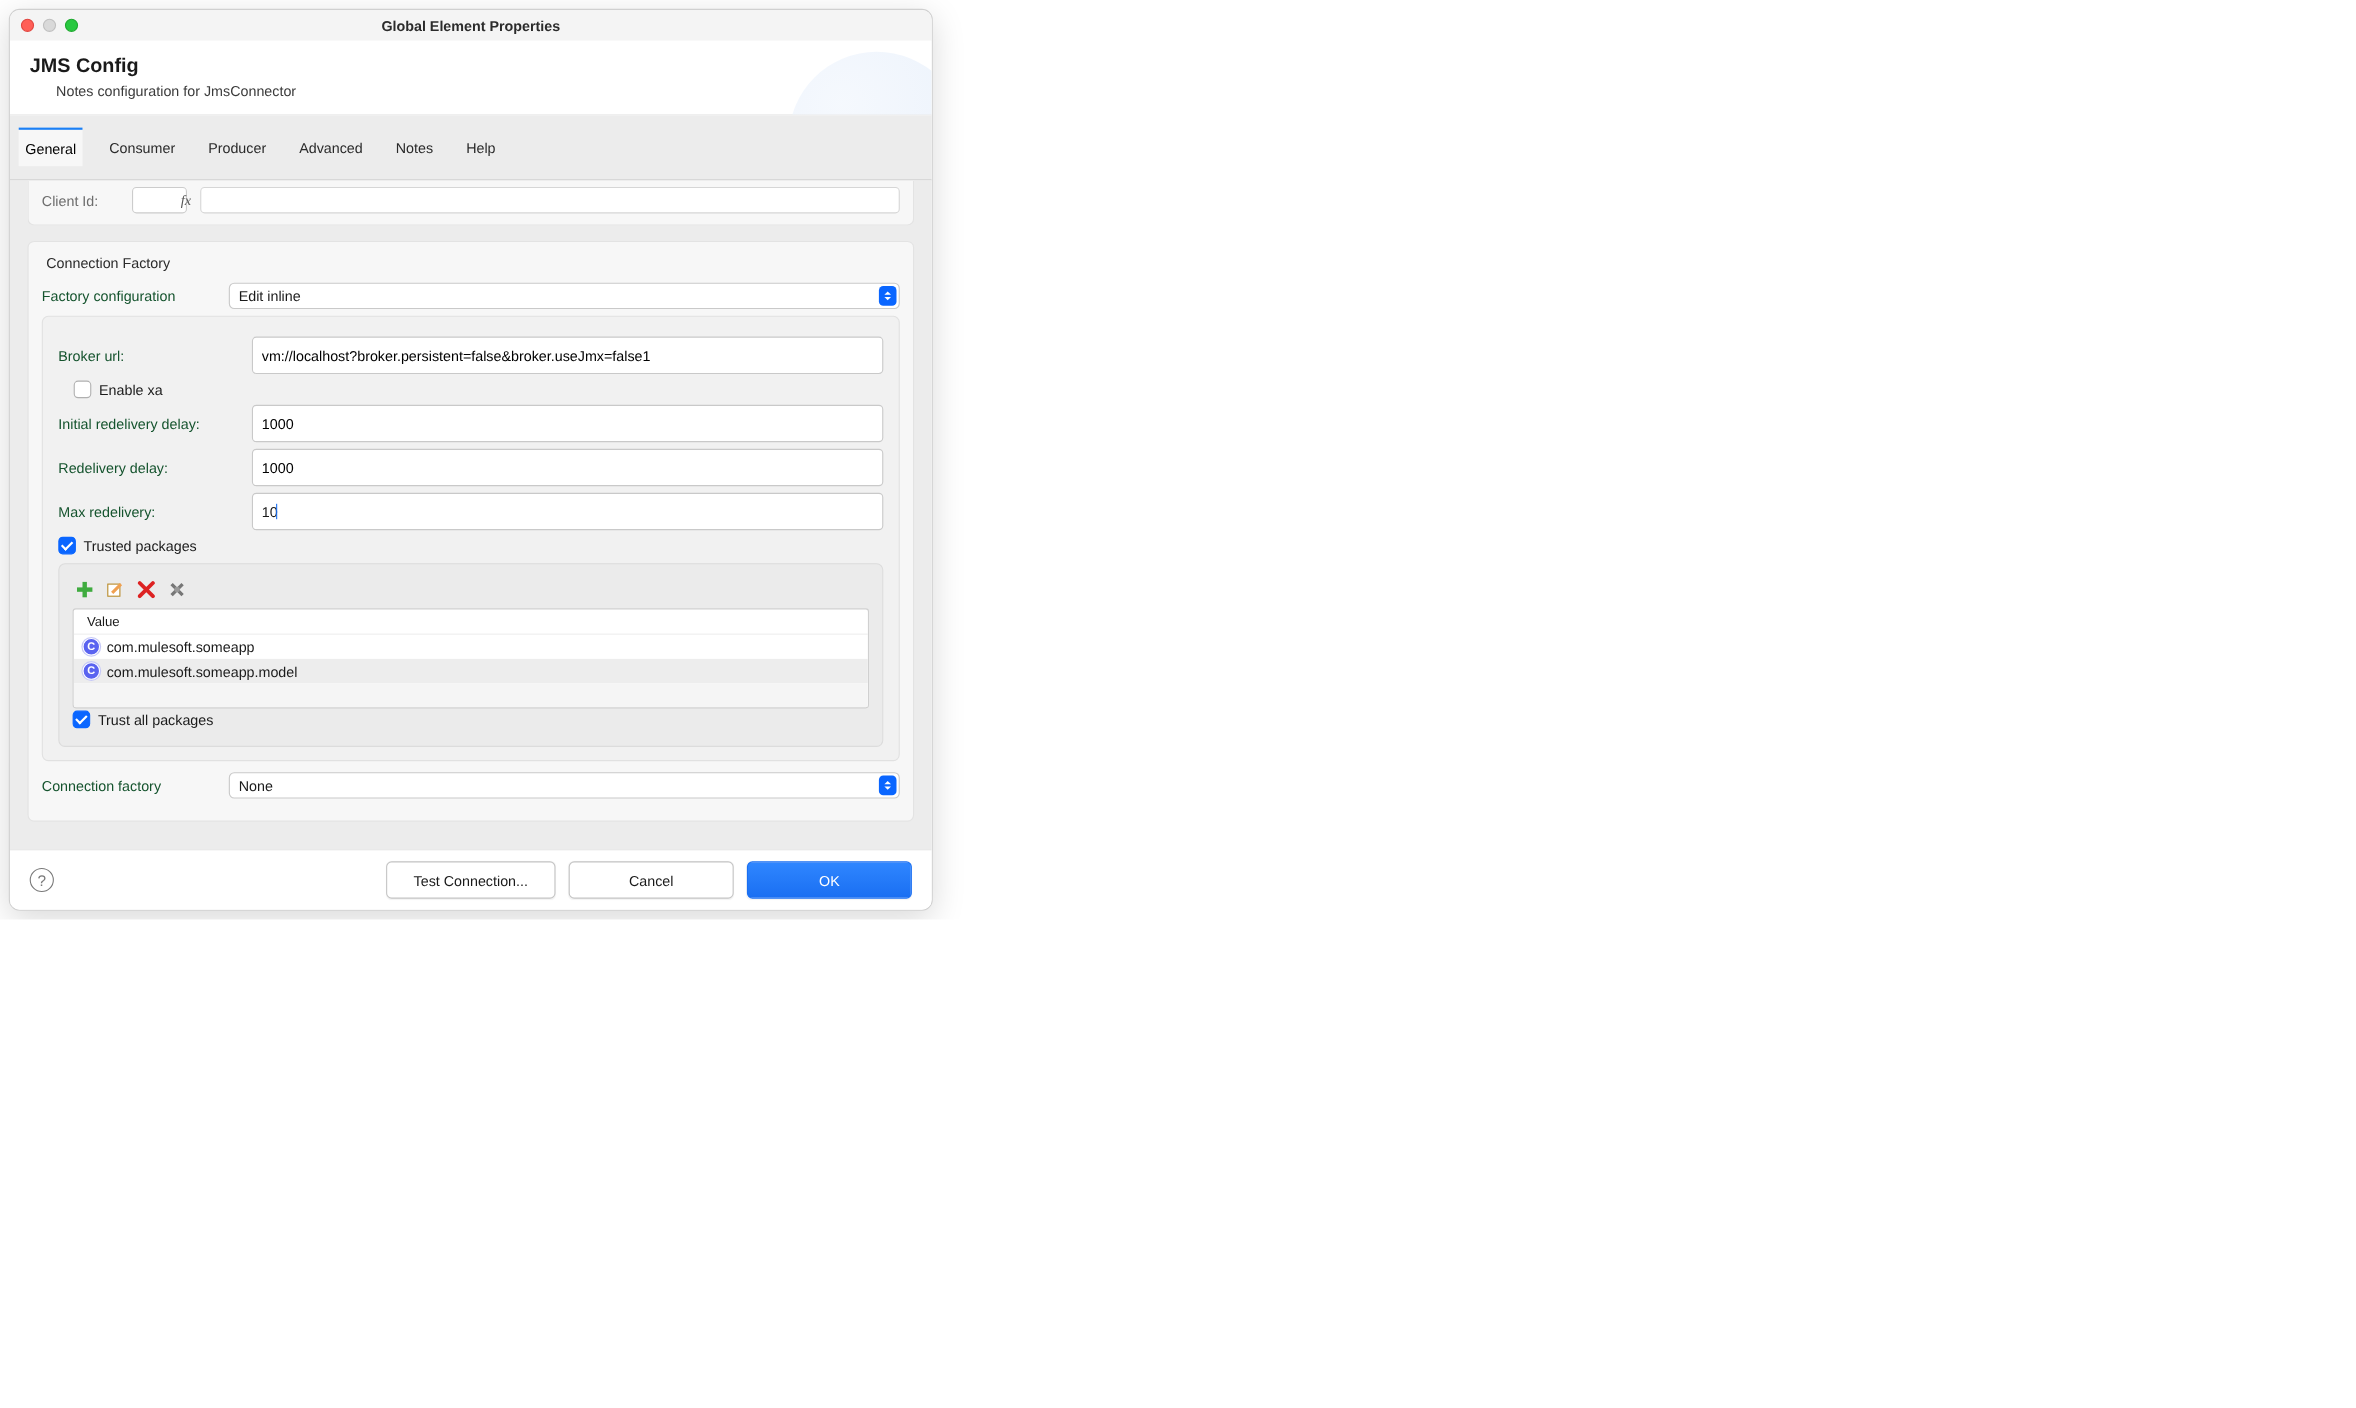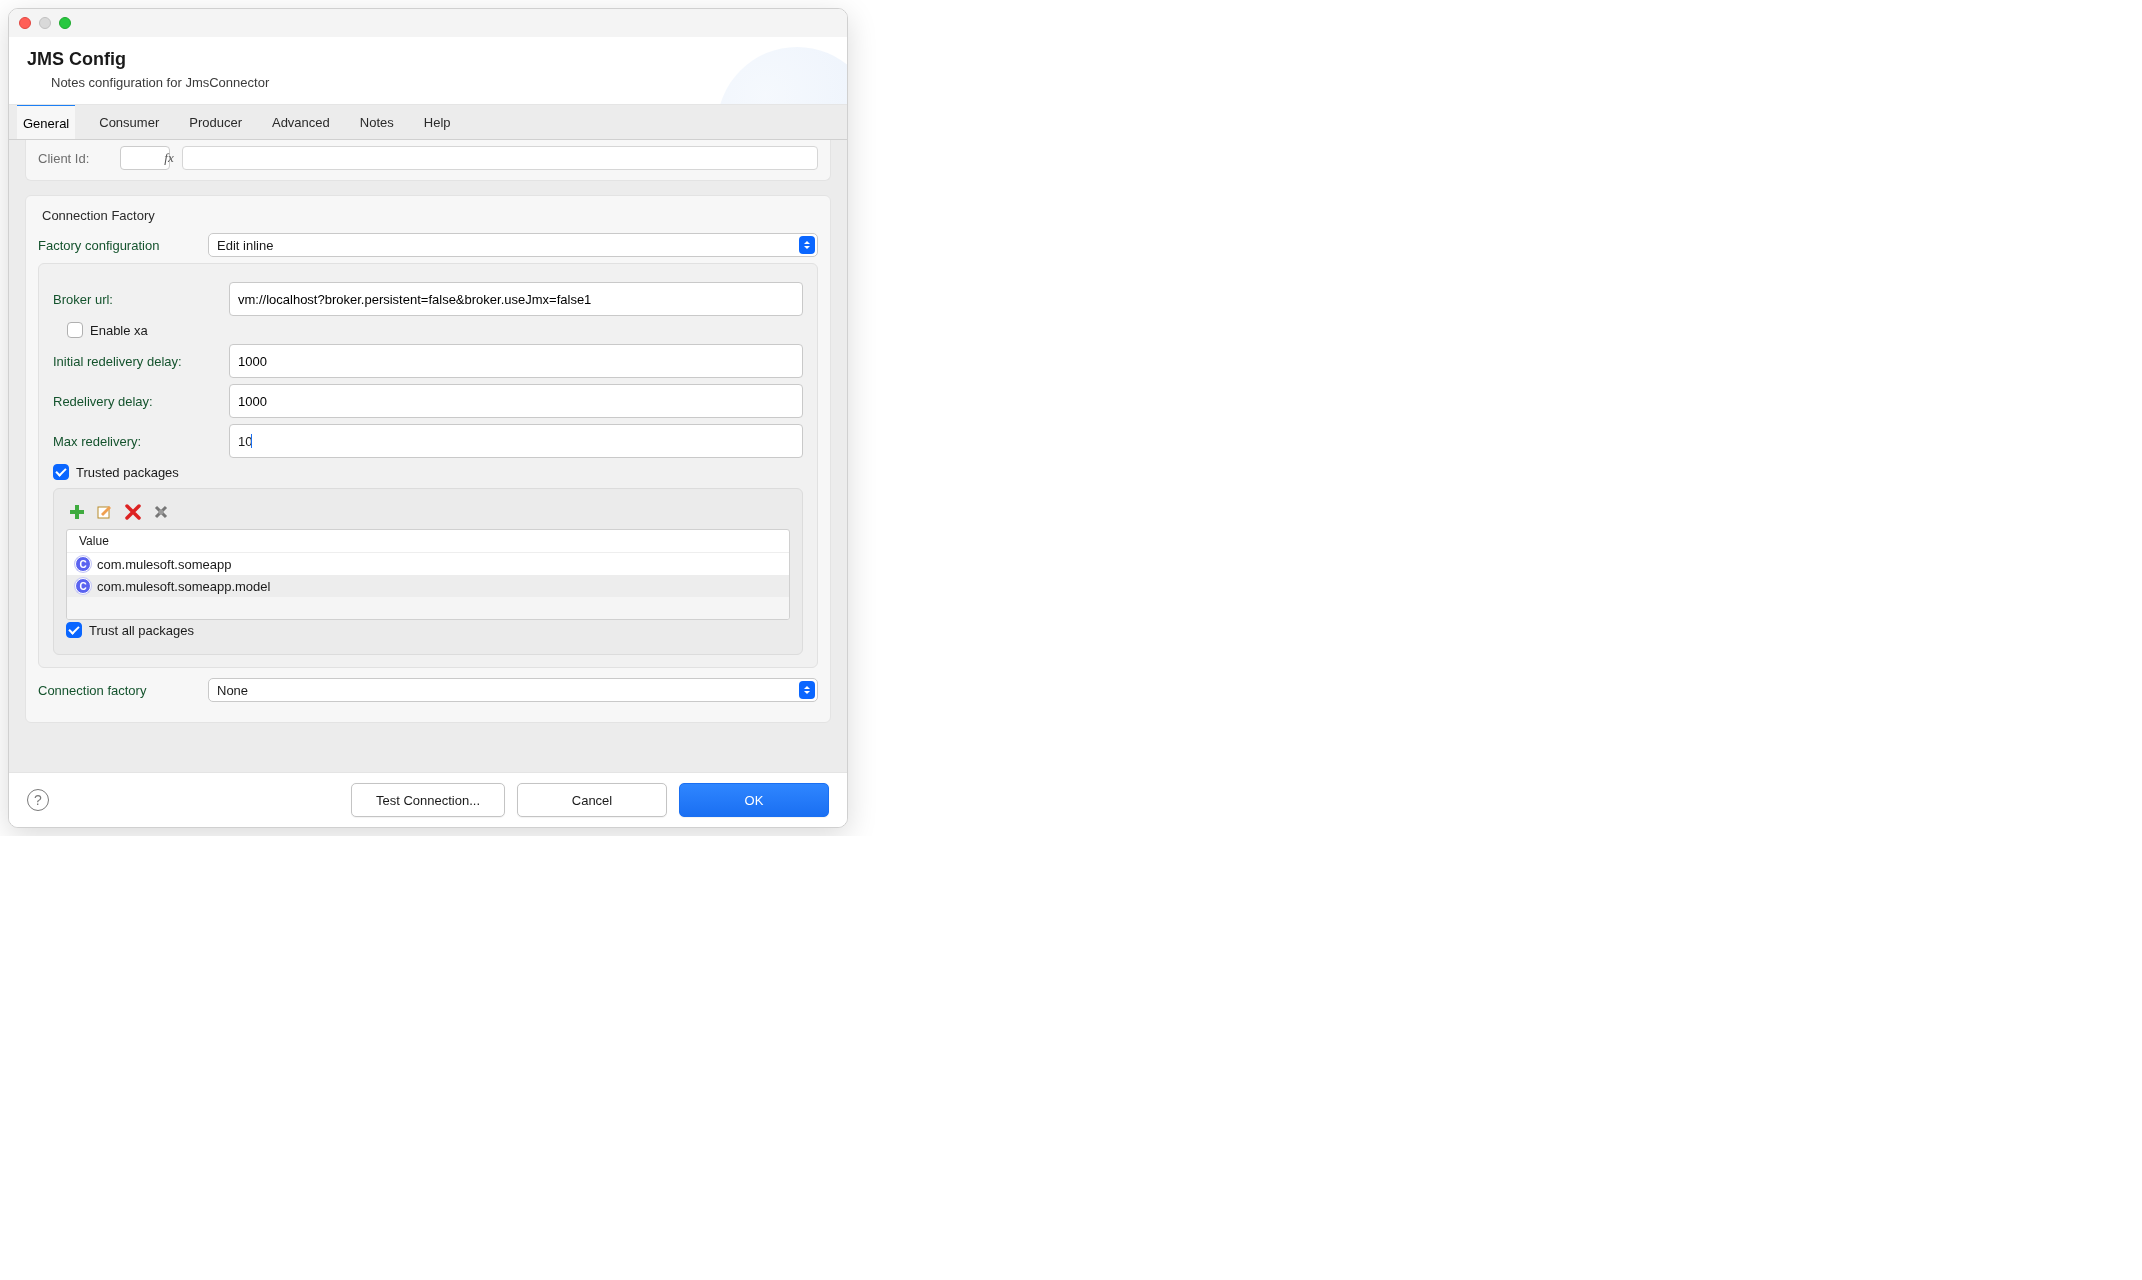--- a/index.html
+++ b/index.html
@@ -50,21 +50,21 @@
   .header p { font-size: 13px; color: #3b3b3b; margin-left: 24px; }
   .header-arc {
     position: absolute; right: -30px; top: 10px; width: 160px; height: 160px;
     border-radius: 50%; background: radial-gradient(circle at 30% 30%, #f1f6fd, #e8f0fb 60%, transparent 70%);
     opacity: 0.7;
   }
   .tabs {
     display: flex;
     gap: 18px;
     background: #ececec;
-    padding: 0 8px;
+    padding: 12px 8px;
     border-bottom: 1px solid #d0d0d0;
     font-size: 13px;
   }
   .tab {
     padding: 10px 6px 8px 6px;
     cursor: default;
     color: #2a2a2a;
   }
   .tab.active {
     border-top: 2px solid #1b7ff5;
@@ -196,20 +196,21 @@
 <body>
 
 <div class="window">
 
   <div class="titlebar">
     <div class="traffic-lights">
       <div class="traffic-light tl-close"></div>
       <div class="traffic-light tl-disabled"></div>
       <div class="traffic-light tl-max"></div>
     </div>
+    <div class="title">Global Element Properties</div>
   </div>
 
   <div class="header">
     <div class="header-arc"></div>
     <h1>JMS Config</h1>
     <p>Notes configuration for JmsConnector</p>
   </div>
 
   <div class="tabs">
     <div class="tab active">General</div>

